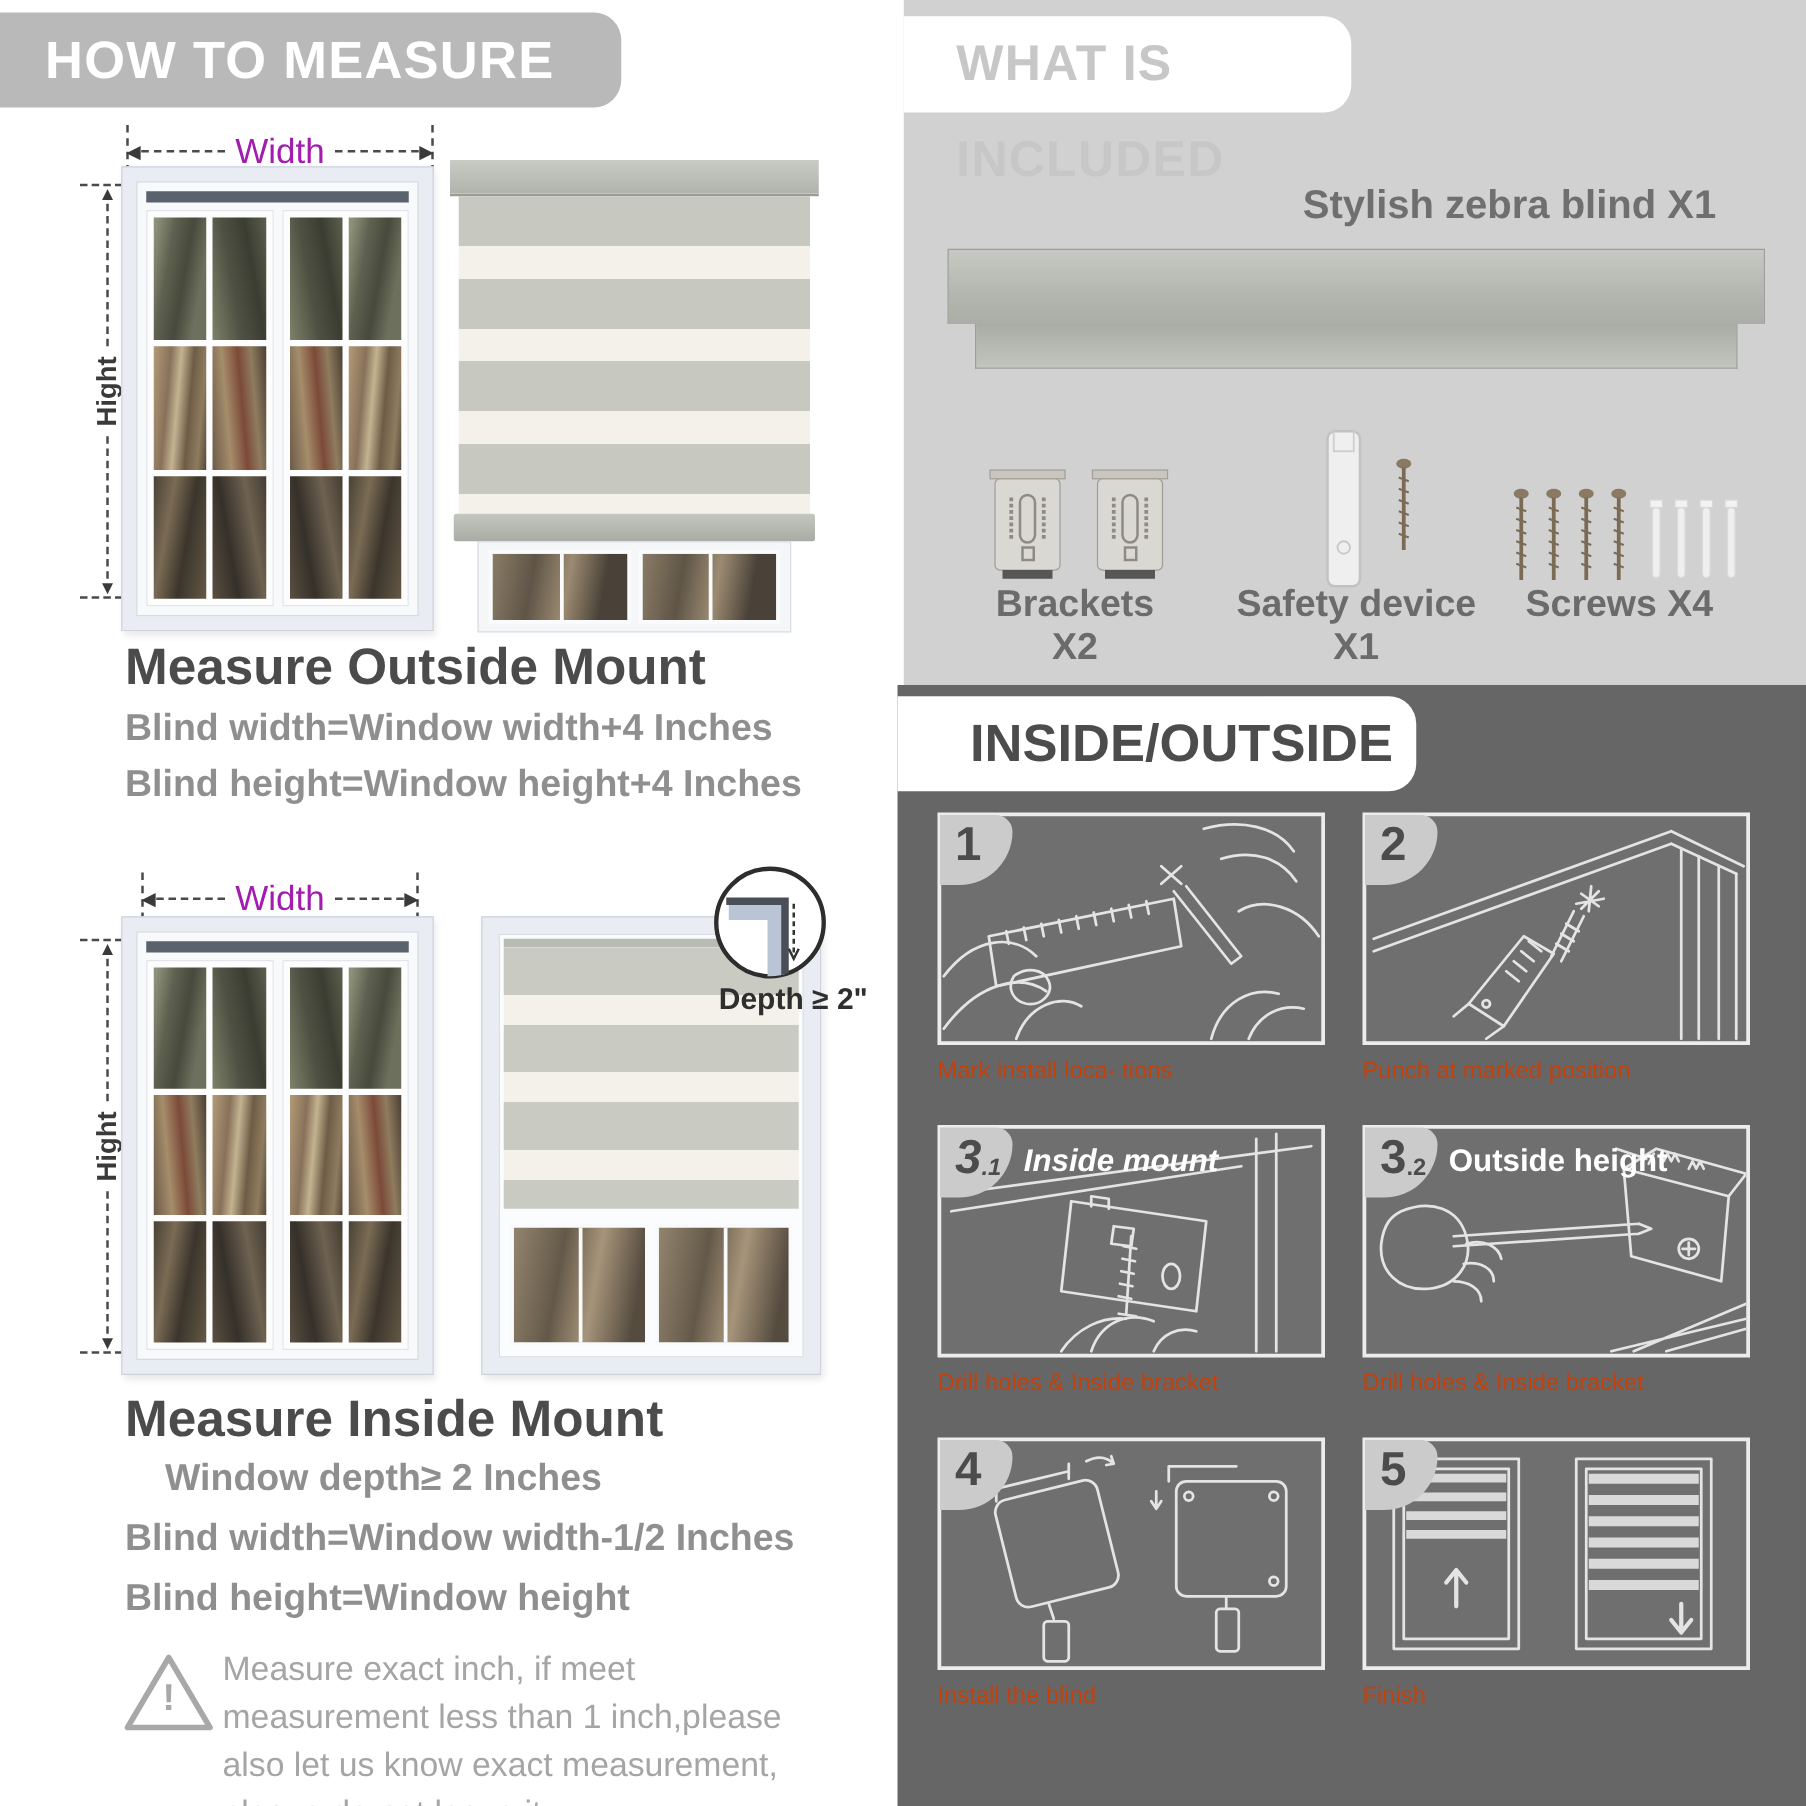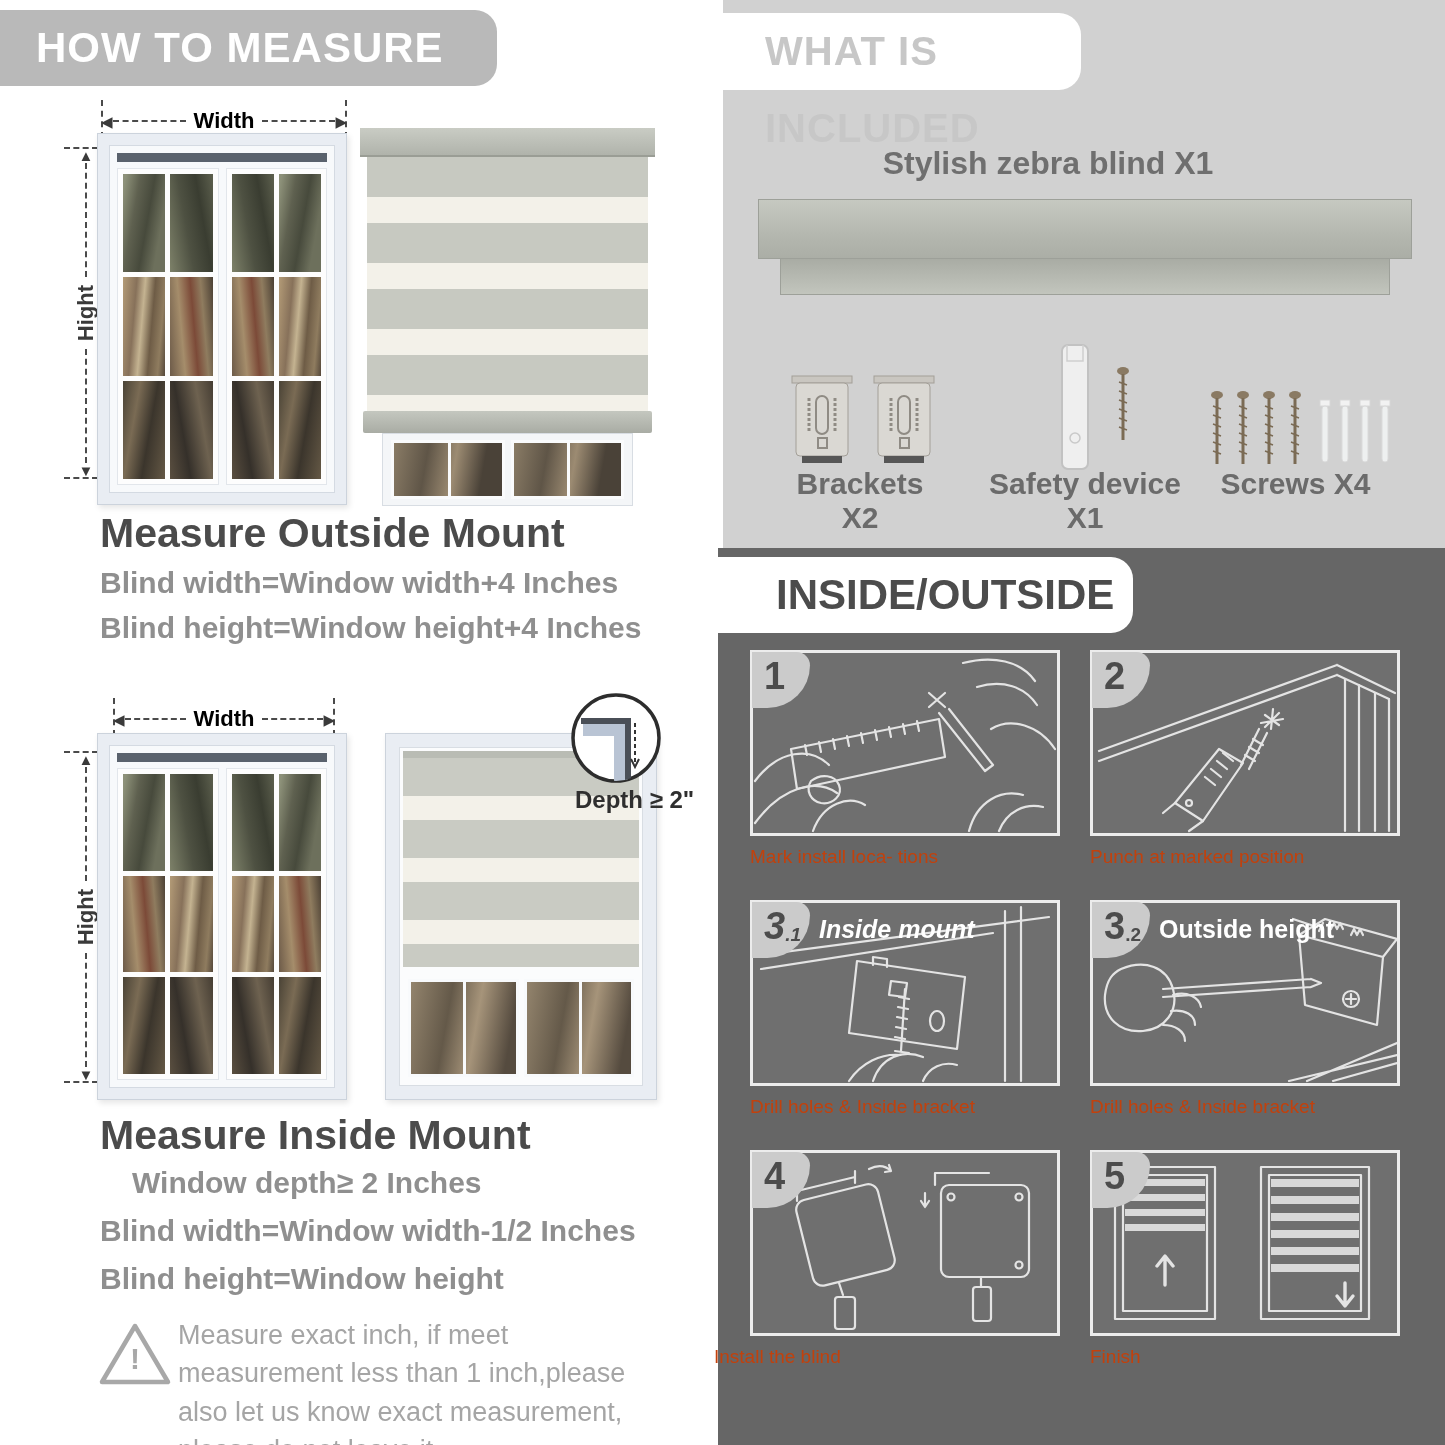--- a/index.html
+++ b/index.html
@@ -57,35 +57,35 @@
   .bi-window { position:absolute; left:3px; right:3px; top:226px; bottom:3px;
     display:flex; gap:5px; padding:5px; background:#fbfcfd; }
   .bi-sash { flex:1; position:relative; border:3px solid #f8fafc;
     background:linear-gradient(100deg,#93846d,#645949 35%,#a6947a 60%,#554b3f 90%); }
   .bi-sash::after { content:""; position:absolute; left:50%; top:0; bottom:0; width:3px; background:#f8fafc; }
 
   
   .harrow { display:flex; align-items:center; color:#3a3a3a; }
   .hline { flex:1; height:0; border-top:2px dashed #4a4a4a; }
   .ahead { font-size:15px; line-height:1; color:#3a3a3a; }
-  .albl { font-size:22px; font-weight:bold; padding:0 8px; color:#000000; white-space:nowrap; }
+  .albl { font-size:28px; font-weight:normal; padding:0 8px; color:#a21caf; white-space:nowrap; }
   .varrow { display:flex; flex-direction:column; align-items:center; color:#3a3a3a; }
   .vline { flex:1; width:0; border-left:2px dashed #4a4a4a; }
   .vlbl { writing-mode:vertical-rl; transform:rotate(180deg); font-size:22px; font-weight:bold; padding:8px 0; color:#3a3a3a; }
   .vtick { width:0; border-left:2px dashed #4a4a4a; }
   .htick { height:0; border-top:2px dashed #4a4a4a; }
 
   
   .m-title { font-size:41px; font-weight:bold; color:#4b4b4b; }
   .m-line  { font-size:30px; font-weight:bold; color:#8f8f8f; }
   .warn-text { font-size:27px; color:#a5a5a5; line-height:1.42; }
   .depth-label { font-size:24px; font-weight:bold; color:#2f2f2f; white-space:nowrap; }
 
   
-  .blind-name { font-size:32px; font-weight:bold; color:#6f6f6f; text-align:center; }
+  .blind-name { font-size:32px; font-weight:bold; color:#6f6f6f; text-align:right; }
   .item-label { font-size:30px; font-weight:bold; color:#6b6b6b; text-align:center; }
   .rail-top { position:absolute; left:0; top:0; right:0; height:60px;
     background:linear-gradient(180deg,#c6c9c1 0%,#b4b7af 60%,#abaea6 100%); border:1px solid #9da099; }
   .rail-bottom { position:absolute; left:22px; right:22px; top:60px; height:36px;
     background:linear-gradient(180deg,#a9aca4,#c2c5bd); border:1px solid #9da099; border-top:none; }
 
   
   .step { width:310px; height:186px; border:3px solid #ececec; background:#6f6f6f; position:absolute; }
   .badge { position:absolute; top:-1px; left:-1px; width:58px; height:56px; background:#cbcbcb;
     border-radius:0 20px 64px 0; color:#4c4c4c; font-size:38px; font-weight:bold;
@@ -423,21 +423,21 @@
       <rect x="188" y="32" width="88" height="92" rx="8"></rect>
       <path d="M182,32 L182,20 L236,20"></path>
       <circle cx="198" cy="44" r="3.5"></circle>
         <circle cx="266" cy="44" r="3.5"></circle>
         <circle cx="266" cy="112" r="3.5"></circle>
       <path d="M172,40 l0,14 M168,48 l4,6 l4,-6"></path>
       <path d="M228,124 l0,10"></path>
       <rect x="220" y="134" width="18" height="34" rx="3"></rect>
     </svg>
   </div>
-  <div class="caption" style="left:714px; top:1346px;">Install the blind</div>
+  <div class="caption" style="left:750px; top:1346px;">Install the blind</div>
 
   <div class="step" style="left:1090px; top:1150px;">
     <div class="badge">
       <span>5</span><span class="sub"></span>
     </div>
     <svg class="art" viewBox="0 0 304 180">
       <rect x="22" y="14" width="100" height="152"></rect>
       <rect x="30" y="22" width="84" height="136"></rect>
       <rect class="fillrect" x="32" y="26" width="80" height="7"></rect>
       <rect class="fillrect" x="32" y="41" width="80" height="7"></rect>

